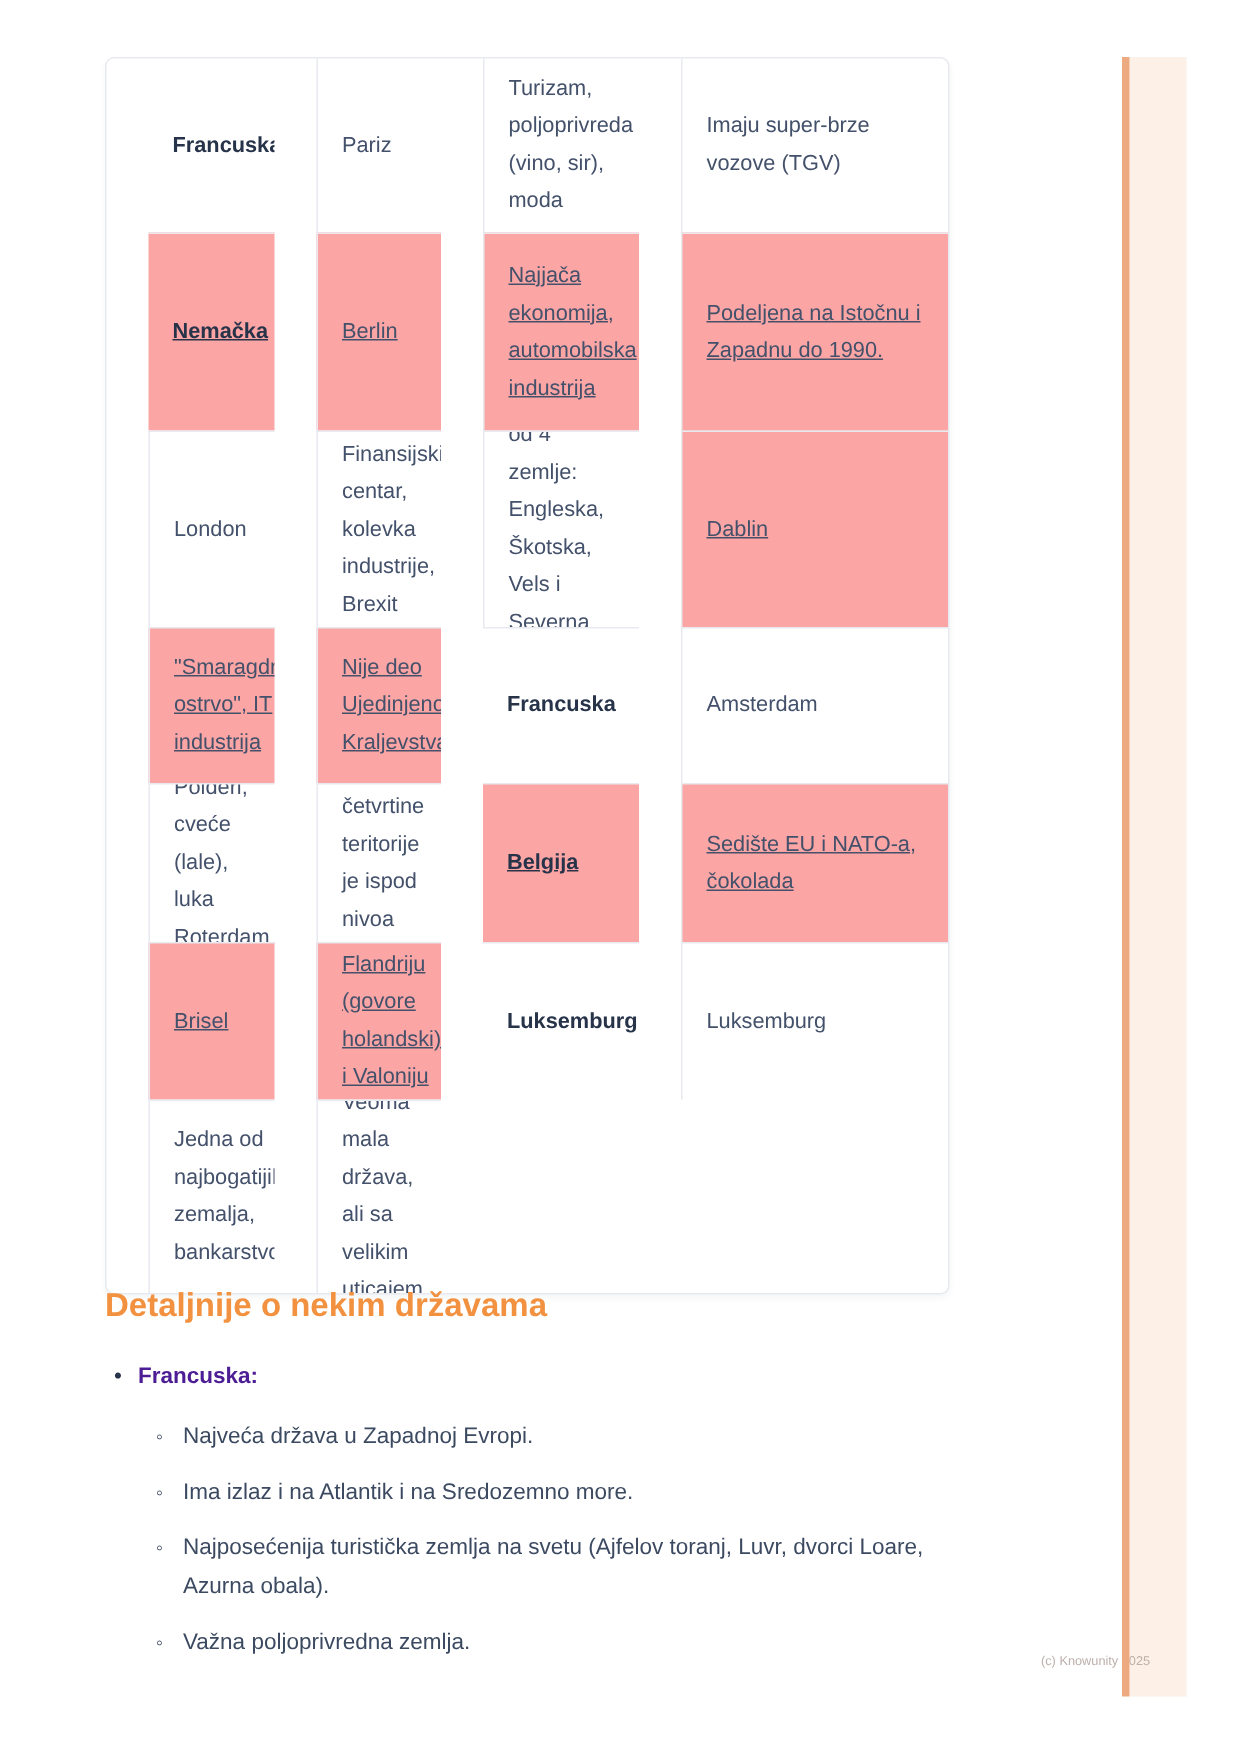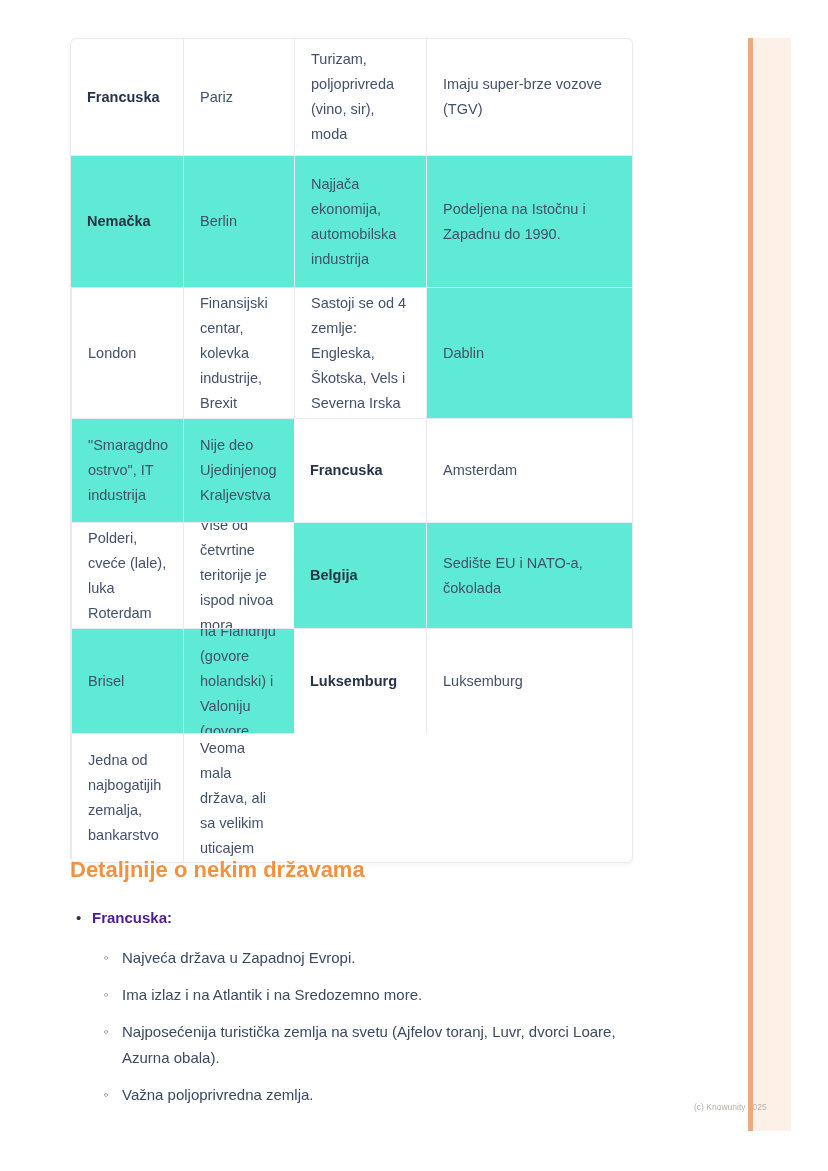--- a/index.html
+++ b/index.html
@@ -58,24 +58,25 @@
     display: flex;
     align-items: center;
     padding: 10px 16px;
     box-sizing: border-box;
     font-size: 14.5px;
     line-height: 25px;
     color: #44516b;
     border-top: 1px solid #e8eaef;
     border-left: 1px solid #e8eaef;
     overflow: hidden;
+    margin-left: 28px;
   }
   .cell.first-row { border-top: none; }
   .cell.first-col { border-left: none; }
-  .cell.alt { background: #5eead4; }
+  .cell.alt { background: #fca5a5; text-decoration: underline; }
   .cell.c-country { font-weight: bold; color: #263349; }
 
   
   .details {
     position: absolute;
     left: 70px; top: 856px;
     width: 580px;
     z-index: 2;
   }
   .details h2 {

